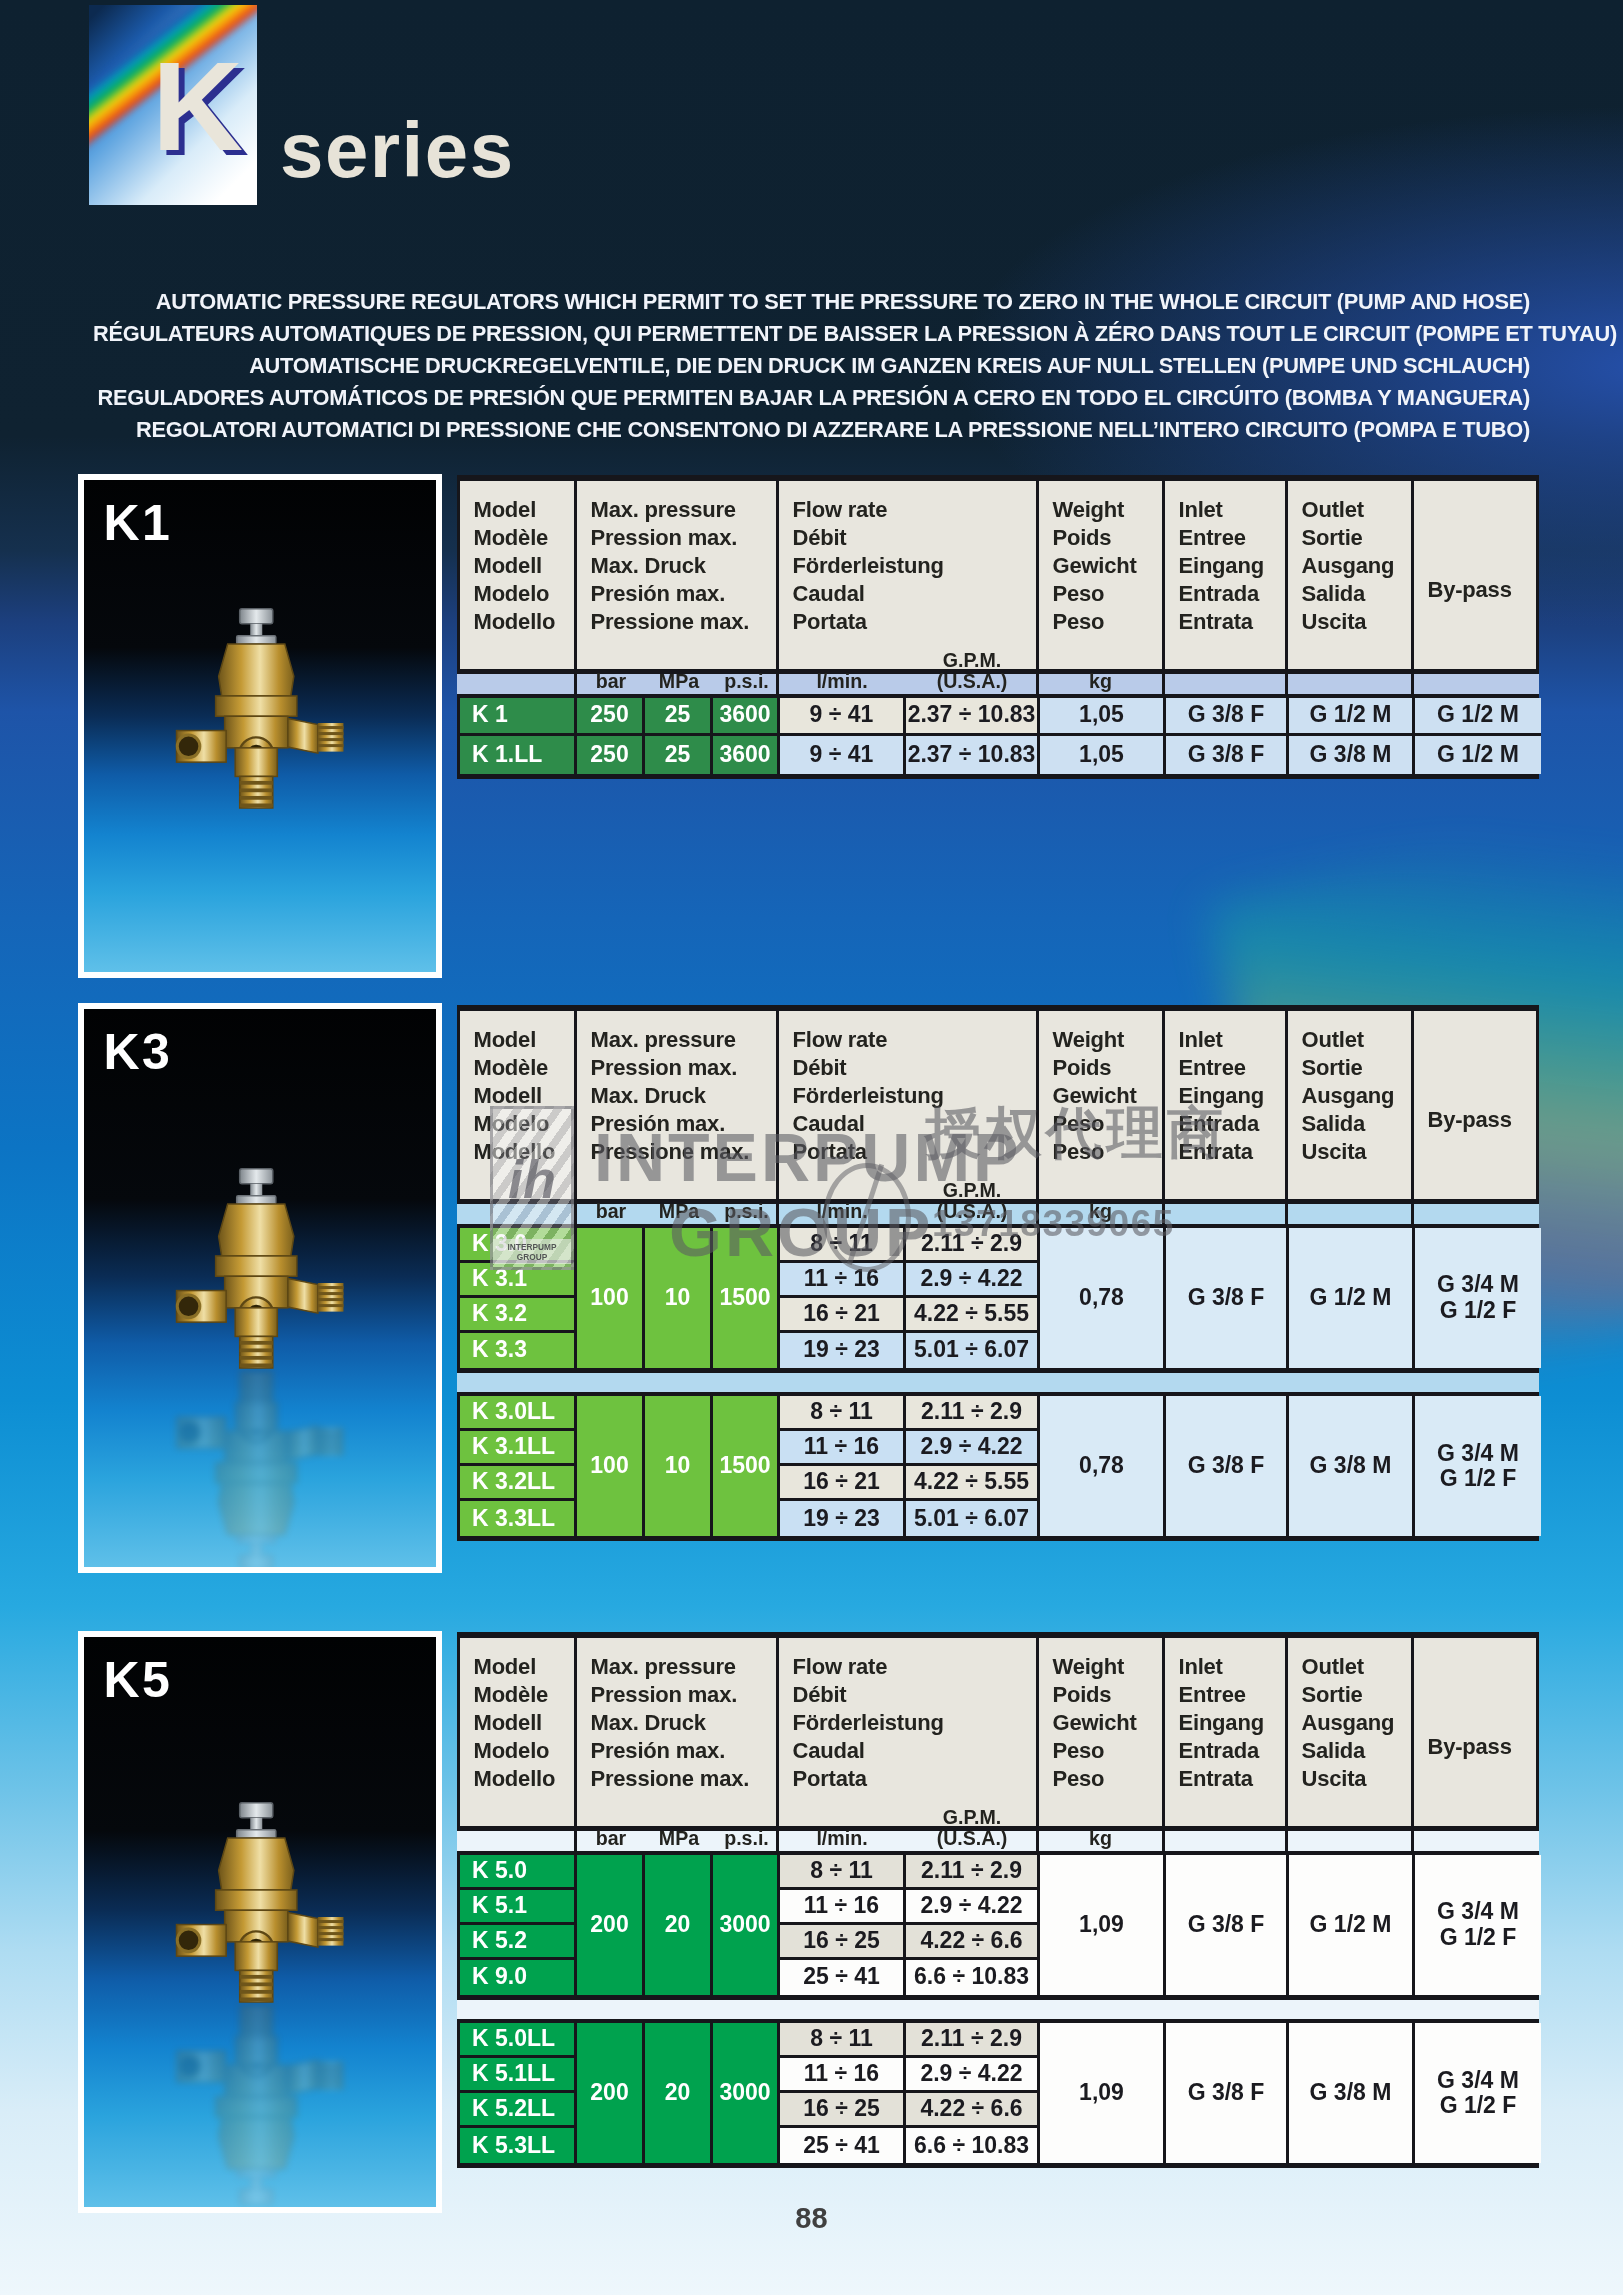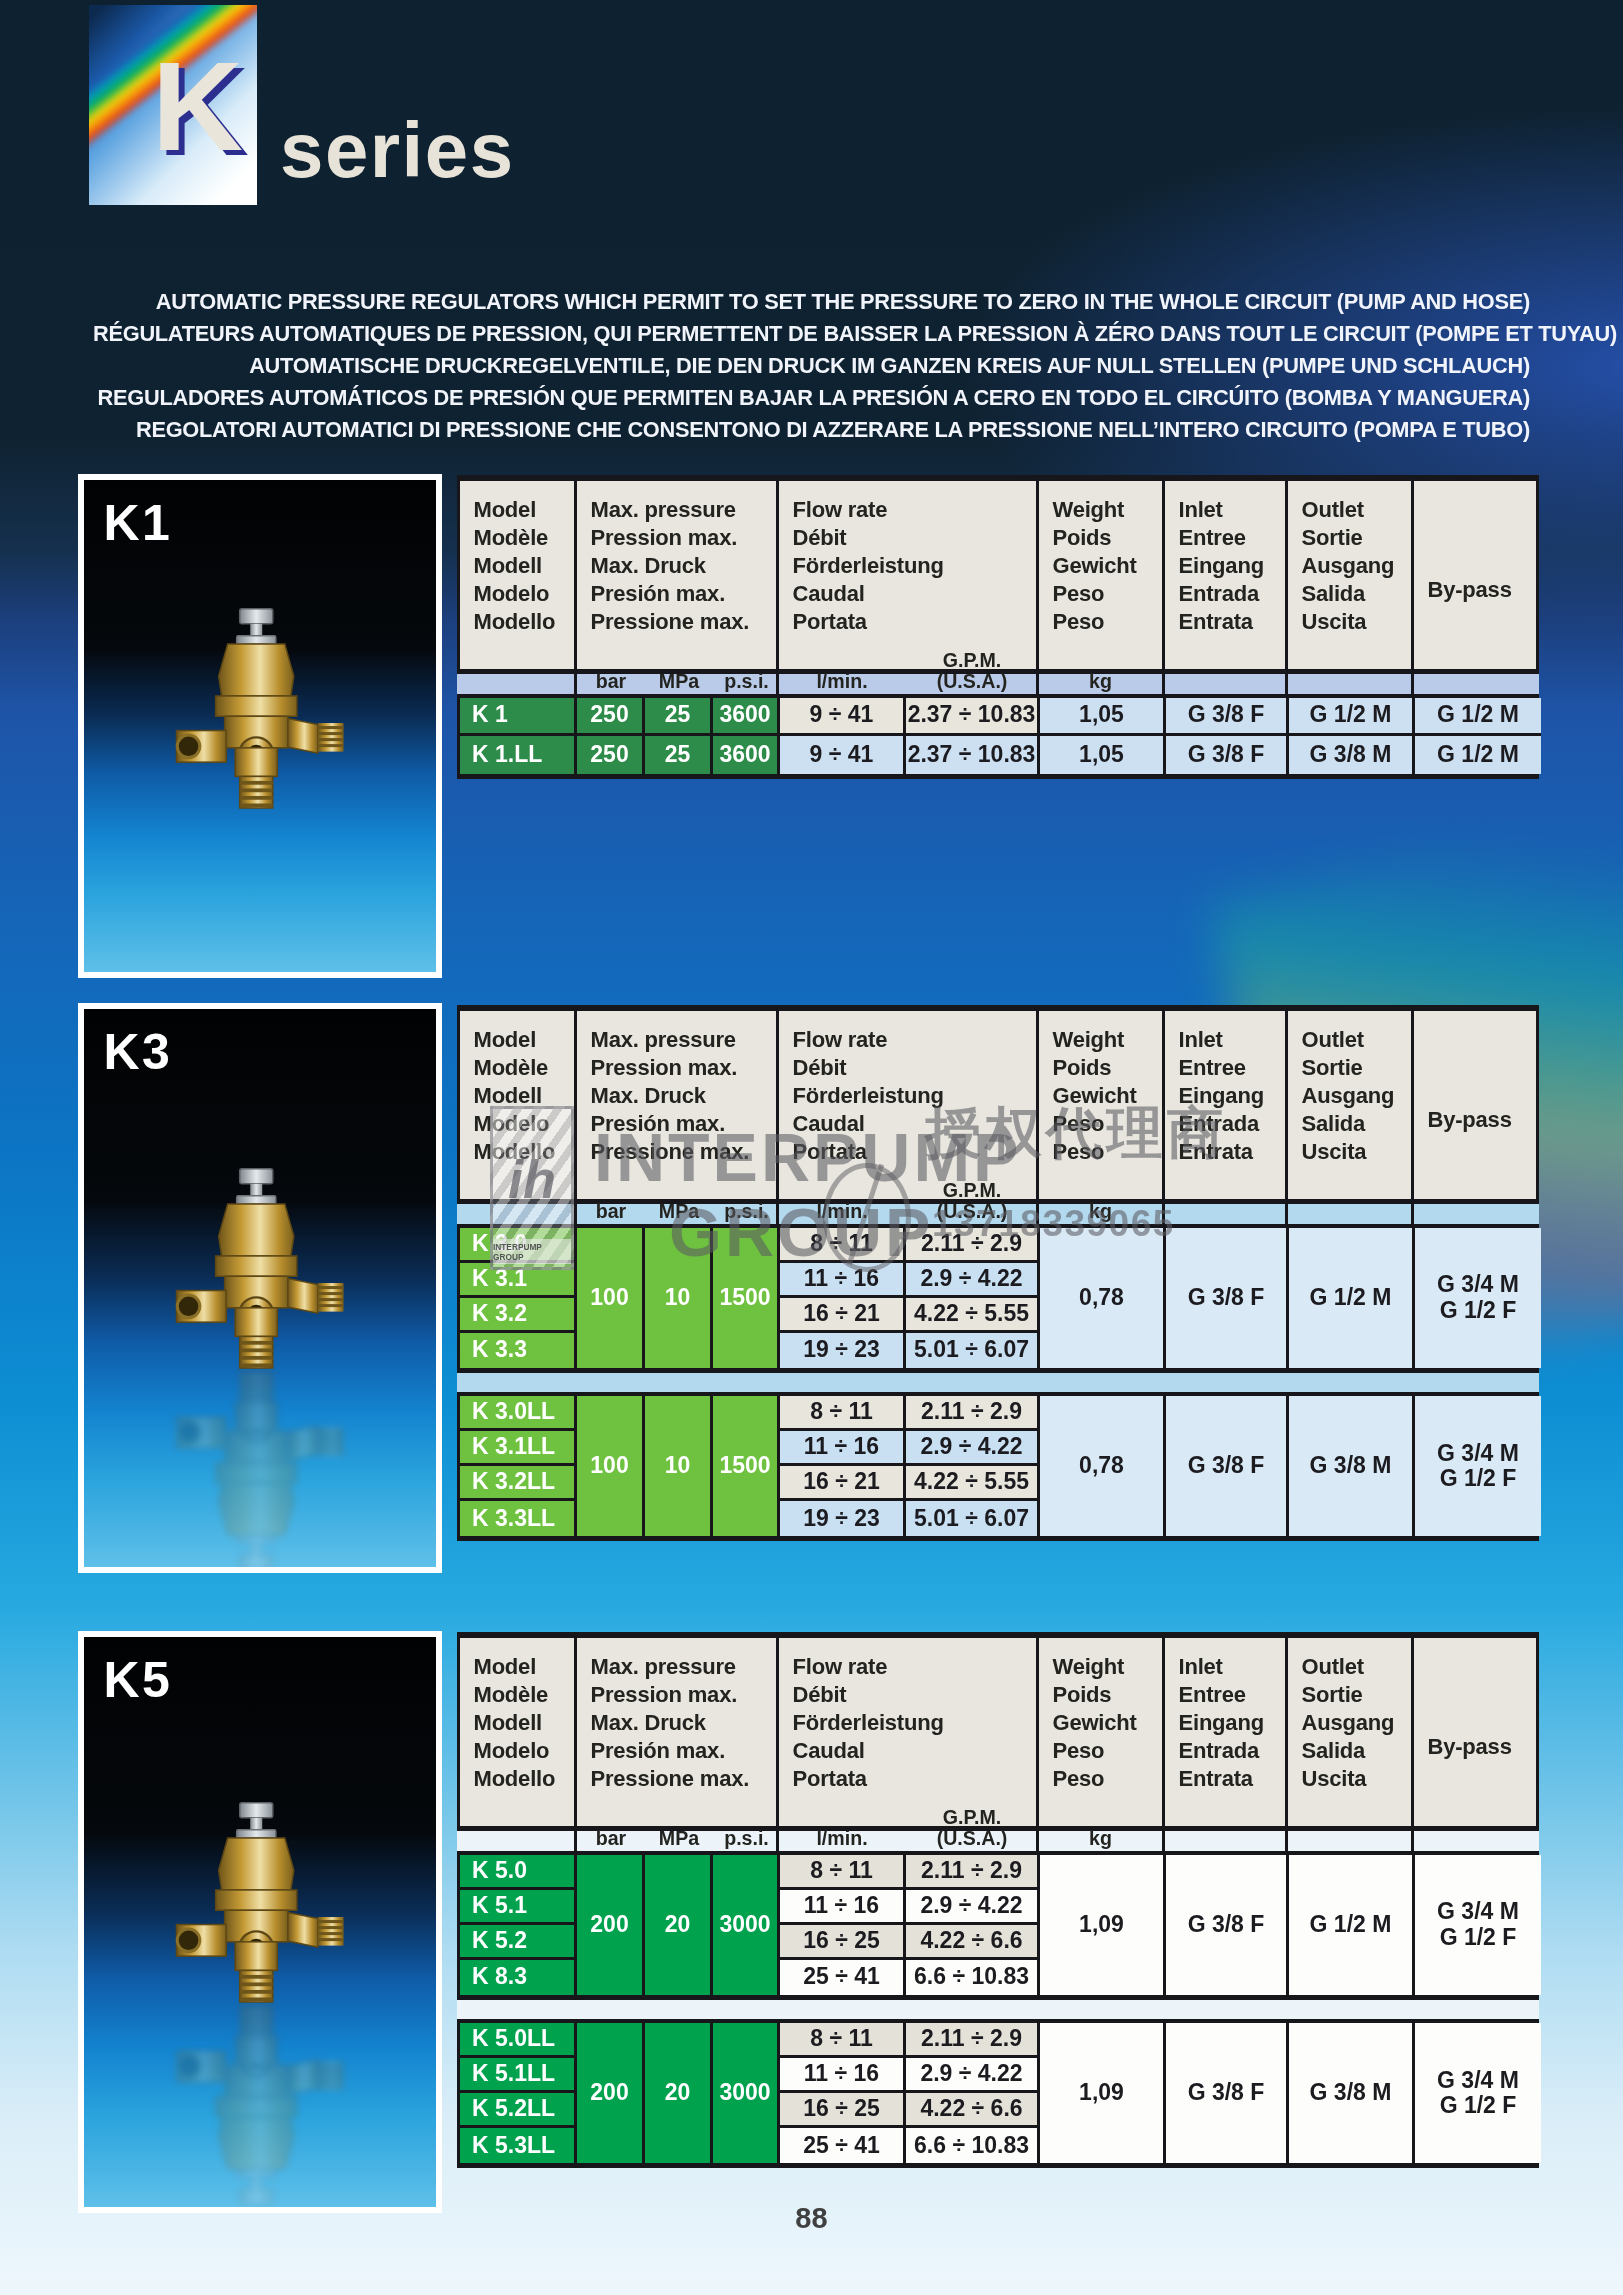--- a/index.html
+++ b/index.html
@@ -138,21 +138,21 @@
     border:3.8px solid rgba(120,120,125,.6);
     background:
       repeating-linear-gradient(125deg, rgba(150,150,160,.35) 0 7.5px, rgba(245,245,245,.5) 7.5px 16.5px);
     box-sizing:border-box;
   }
   #wm-badge .wm-ih{
     position:absolute;left:0;right:0;top:39px;text-align:center;
     font-size:54px;font-weight:bold;font-style:italic;color:rgba(70,70,80,.6);
   }
   #wm-badge .wm-cap{
-    position:absolute;left:0;right:0;bottom:3px;
+    position:absolute;left:0;right:0;bottom:3px;text-align:center;
     font-size:8.3px;font-weight:bold;color:rgba(60,60,65,.85);
     background:rgba(235,235,235,.6);padding:2.3px 0;
   }
   .wm-word{position:absolute;font-weight:bold;letter-spacing:3px;font-size:68px;line-height:1;}
   #wm-circle{
     position:absolute;left:342px;top:69px;width:78px;height:99px;
     border:5.3px solid rgba(92,92,98,.5);border-radius:50%;
   }
   #wm-circle:after{
     content:"";position:absolute;left:35px;top:-6px;width:5.3px;height:105px;
@@ -533,21 +533,21 @@
     <div class="th bypass">
         <div class="th-label">By-pass</div>
       </div>
   </div>
   <div class="strip strip-k5"></div>
 
   <div class="block rows46">
     <div class="cell model g-k5 c1 r1 rsep">K 5.0</div>
     <div class="cell model g-k5 c1 r2 rsep">K 5.1</div>
     <div class="cell model g-k5 c1 r3 rsep">K 5.2</div>
-    <div class="cell model g-k5 c1 r4">K 8.3</div>
+    <div class="cell model g-k5 c1 r4">K 9.0</div>
     <div class="cell g-k5 c2 span4" style="color:#fff">200</div>
     <div class="cell g-k5 c3 span4" style="color:#fff">20</div>
     <div class="cell g-k5 c4 span4" style="color:#fff">3000</div>
     <div class="cell bg-cream2 c5 r1 rsep">8 ÷ 11</div>
     <div class="cell bg-white c5 r2 rsep">11 ÷ 16</div>
     <div class="cell bg-cream2 c5 r3 rsep">16 ÷ 25</div>
     <div class="cell bg-white c5 r4">25 ÷ 41</div>
     <div class="cell bg-cream2 c6 r1 rsep">2.11 ÷ 2.9</div>
     <div class="cell bg-white c6 r2 rsep">2.9 ÷ 4.22</div>
     <div class="cell bg-cream2 c6 r3 rsep">4.22 ÷ 6.6</div>

